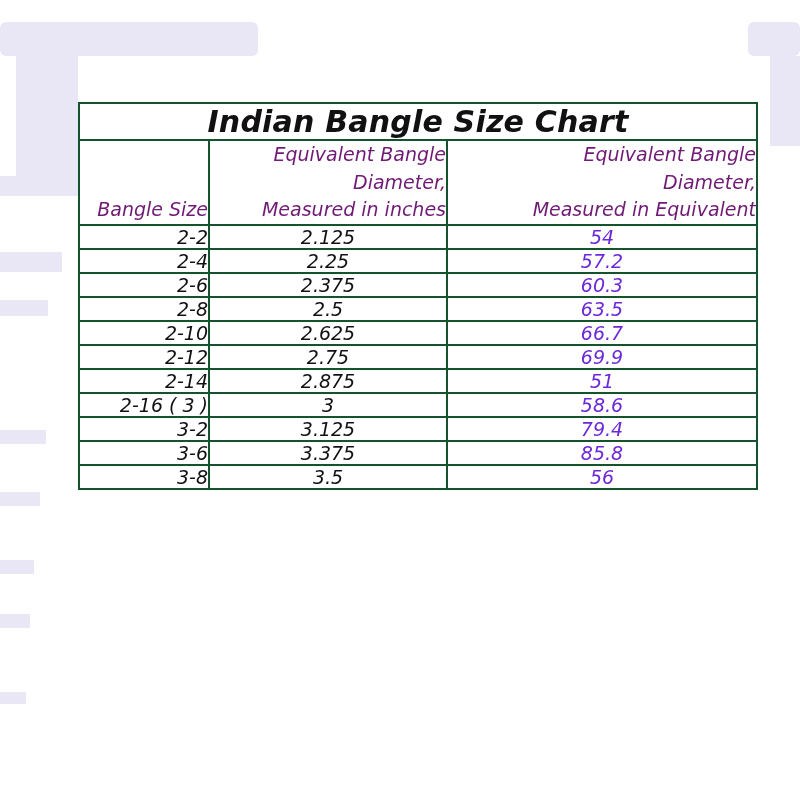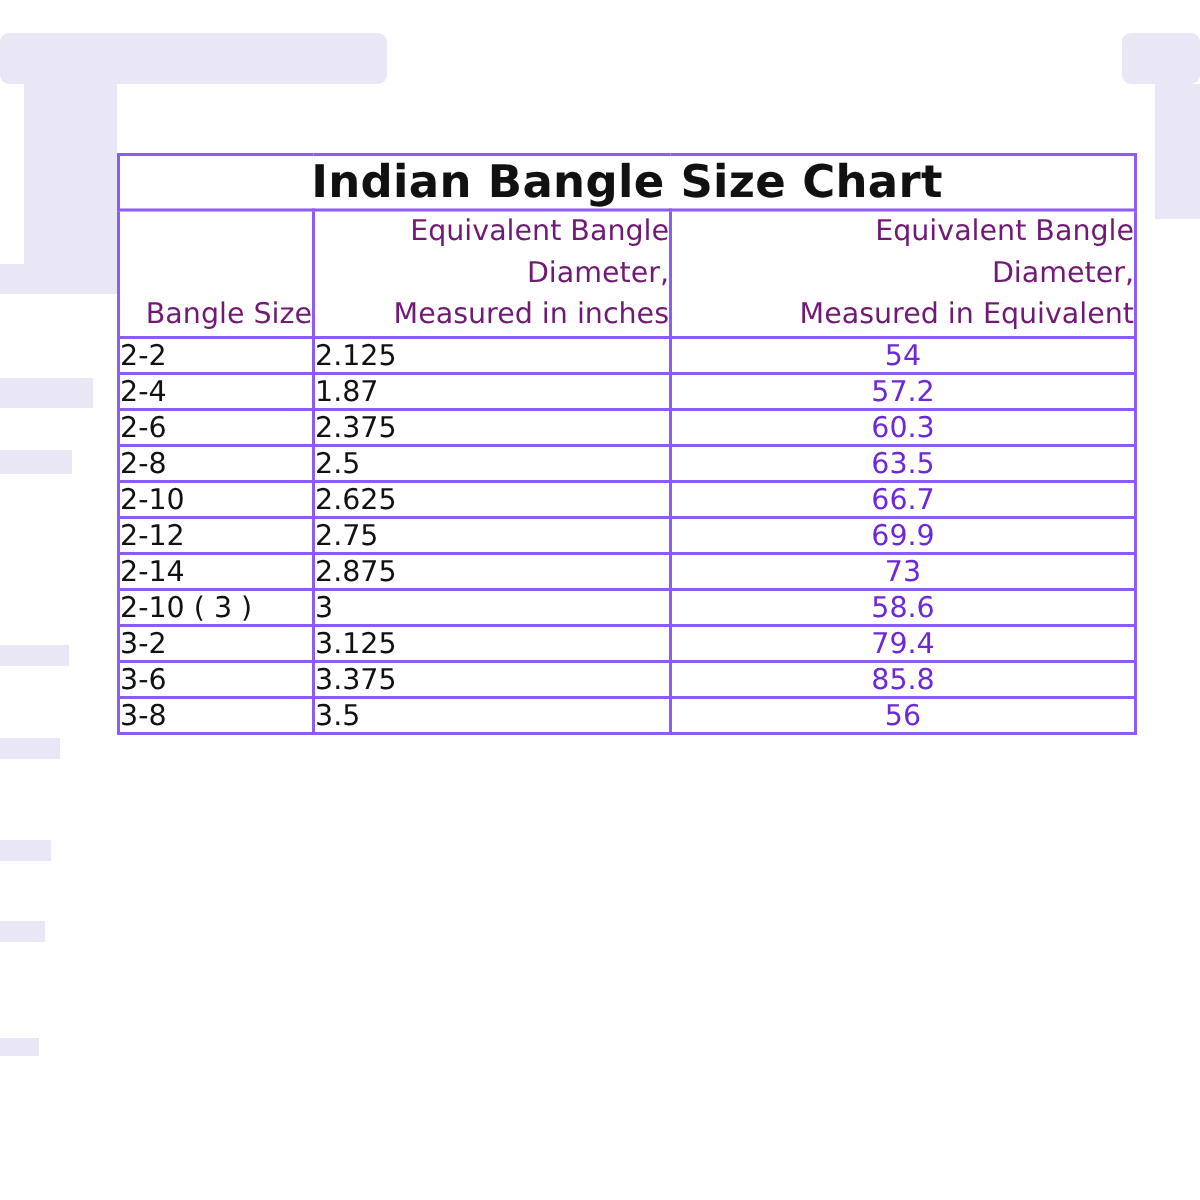--- a/index.html
+++ b/index.html
@@ -40,23 +40,24 @@
     width: 678px;
     z-index: 1;
   }
   table.size-chart {
     border-collapse: collapse;
     width: 100%;
     background: #ffffff;
     table-layout: fixed;
   }
   table.size-chart td, table.size-chart th {
-    border: 2px solid #8b5cf6;
+    border: 2px solid #14532d;
     padding: 0;
     vertical-align: bottom;
+    font-style: italic;
   }
   .title-cell {
     text-align: center;
     font-size: 30px;
     font-weight: bold;
     color: #111111;
     padding: 12px 0 12px 0;
     vertical-align: middle;
     letter-spacing: 0.2px;
   }
@@ -67,27 +68,27 @@
     text-align: right;
     padding: 6px 8px 6px 8px;
     line-height: 1.45;
     vertical-align: bottom;
   }
   .head-cell.size-head {
     vertical-align: bottom;
   }
   .cell-size {
     font-size: 19px;
-    text-align: left;
+    text-align: right;
     padding: 4px 6px 4px 6px;
     color: #111111;
   }
   .cell-in {
     font-size: 19px;
-    text-align: left;
+    text-align: center;
     padding: 4px 10px 4px 6px;
     color: #111111;
   }
   .cell-mm {
     font-size: 19px;
     text-align: center;
     padding: 4px 6px 4px 6px;
     color: #6d28d9;
   }
   col.c-size { width: 130px; }
@@ -134,21 +135,21 @@
           <div>Measured in Equivalent</div>
         </td>
       </tr>
     <tr>
           <td class="cell-size">2-2</td>
           <td class="cell-in">2.125</td>
           <td class="cell-mm">54</td>
         </tr>
         <tr>
           <td class="cell-size">2-4</td>
-          <td class="cell-in">1.87</td>
+          <td class="cell-in">2.25</td>
           <td class="cell-mm">57.2</td>
         </tr>
         <tr>
           <td class="cell-size">2-6</td>
           <td class="cell-in">2.375</td>
           <td class="cell-mm">60.3</td>
         </tr>
         <tr>
           <td class="cell-size">2-8</td>
           <td class="cell-in">2.5</td>
@@ -160,24 +161,24 @@
           <td class="cell-mm">66.7</td>
         </tr>
         <tr>
           <td class="cell-size">2-12</td>
           <td class="cell-in">2.75</td>
           <td class="cell-mm">69.9</td>
         </tr>
         <tr>
           <td class="cell-size">2-14</td>
           <td class="cell-in">2.875</td>
-          <td class="cell-mm">73</td>
+          <td class="cell-mm">51</td>
         </tr>
         <tr>
-          <td class="cell-size">2-10 ( 3 )</td>
+          <td class="cell-size">2-16 ( 3 )</td>
           <td class="cell-in">3</td>
           <td class="cell-mm">58.6</td>
         </tr>
         <tr>
           <td class="cell-size">3-2</td>
           <td class="cell-in">3.125</td>
           <td class="cell-mm">79.4</td>
         </tr>
         <tr>
           <td class="cell-size">3-6</td>

